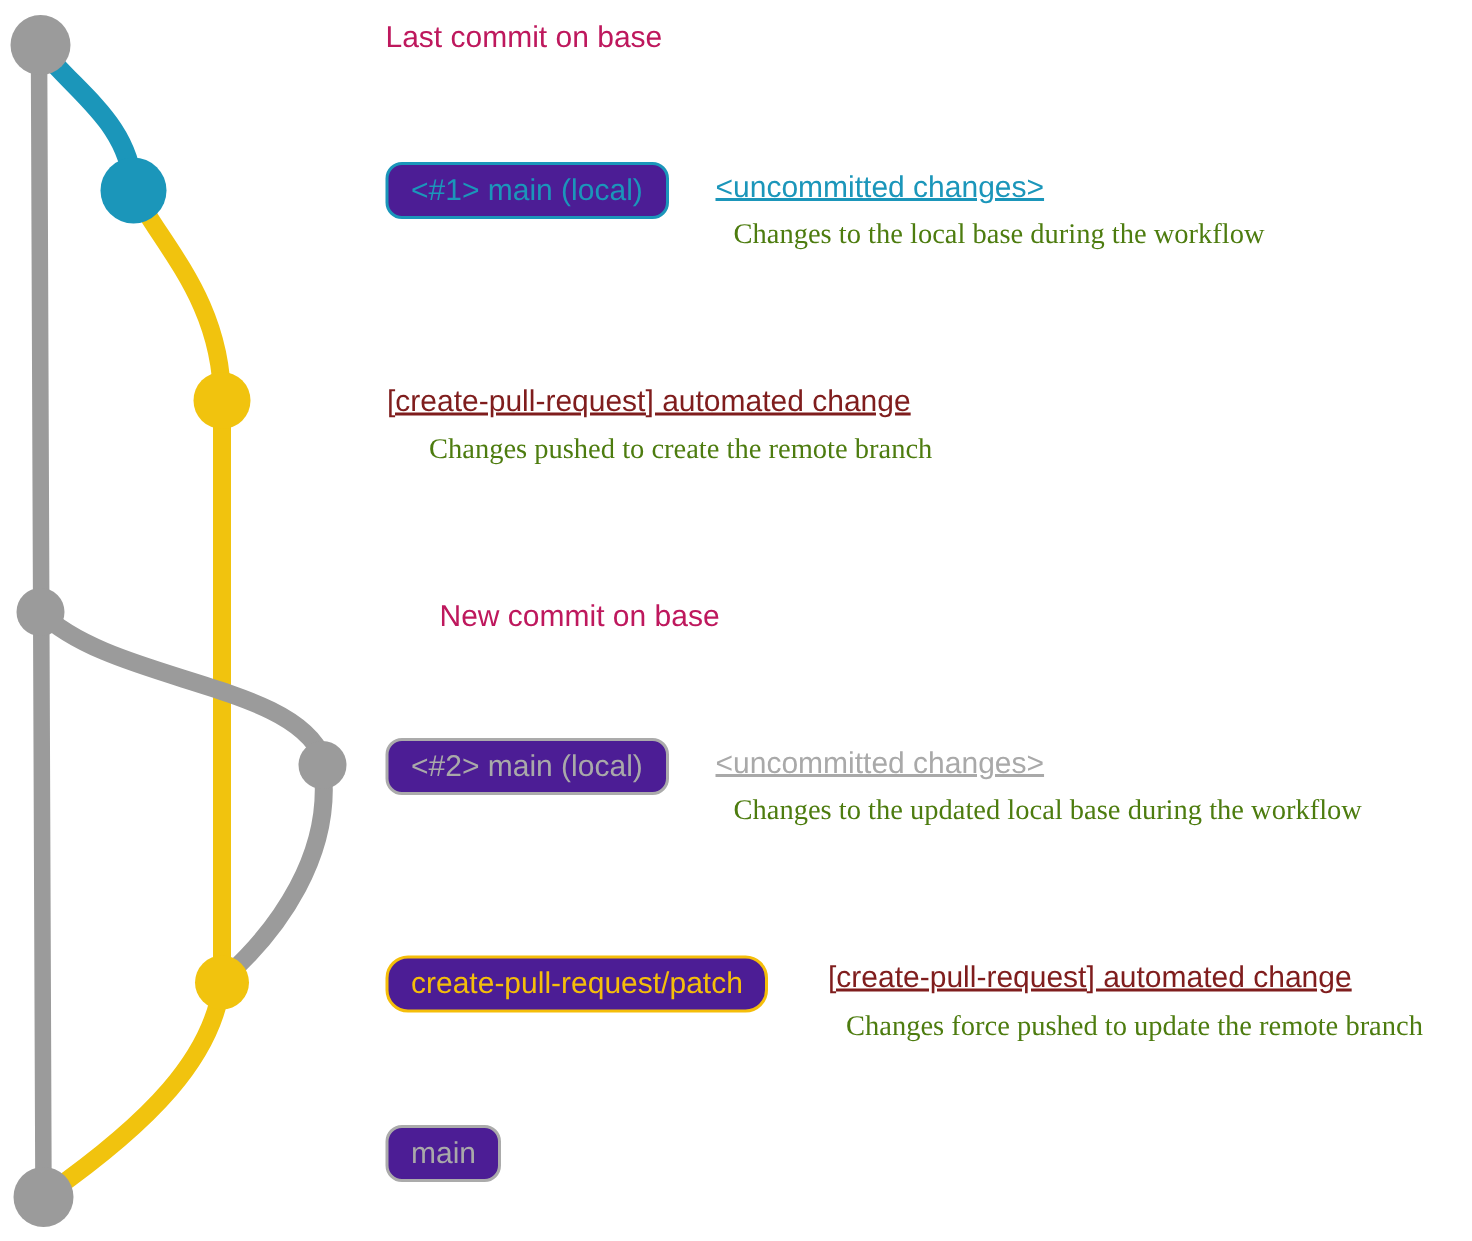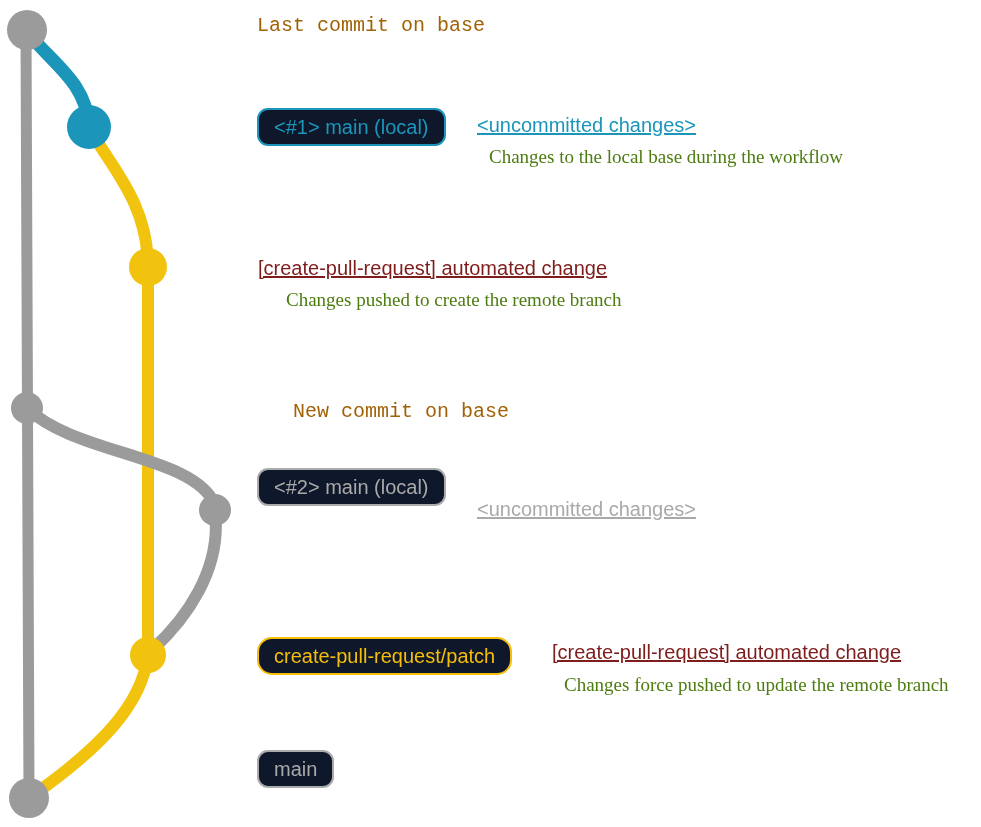--- a/index.html
+++ b/index.html
@@ -9,43 +9,42 @@
     height: 827px;
     background: #ffffff;
     font-family: "Liberation Sans", sans-serif;
     overflow: hidden;
   }
   #graph-svg { position: absolute; left: 0; top: 0; }
 
   .title {
     position: absolute;
     font-size: 20px;
-    color: #a16207;
+    color: #be185d;
     white-space: nowrap;
-    font-family: Liberation Mono, monospace;
   }
   .heading {
     position: absolute;
     font-size: 20px;
     white-space: nowrap;
     text-decoration: underline;
   }
   .heading.teal   { color: #1b96ba; }
   .heading.gray   { color: #a9a9a9; }
   .heading.yellow { color: #7f1d1d; }
 
   .badge {
     position: absolute;
     display: inline-block;
     border: 2px solid;
     border-radius: 11px;
     padding: 4px 15px;
     font-size: 20px;
     line-height: 26px;
-    background: #0f172a;
+    background: #4c1d95;
     white-space: nowrap;
   }
   .badge.teal   { color: #1b96ba; border-color: #1b96ba; }
   .badge.gray   { color: #a9a9a9; border-color: #ababab; }
   .badge.yellow { color: #f5be0a; border-color: #f5be0a; }
 
   .desc {
     position: absolute;
     font-family: "Liberation Serif", serif;
     font-size: 19px;
@@ -83,22 +82,23 @@
 
   <div class="badge teal" style="left:257px; top:108px;">&lt;#1&gt; main (local)</div>
   <div class="heading teal" style="left:477px; top:114px;">&lt;uncommitted changes&gt;</div>
   <div class="desc" style="left:489px; top:146px;">Changes to the local base during the workflow</div>
 
   <div class="heading yellow" style="left:258px; top:257px;">[create-pull-request] automated change</div>
   <div class="desc" style="left:286px; top:289px;">Changes pushed to create the remote branch</div>
 
   <div class="title" style="left:257px; top:400px;margin-left:36px;">New commit on base</div>
 
-  <div class="badge gray" style="left:257px; top:468px;text-align:center;">&lt;#2&gt; main (local)</div>
+  <div class="badge gray" style="left:257px; top:492px;text-align:center;">&lt;#2&gt; main (local)</div>
   <div class="heading gray" style="left:477px; top:498px;">&lt;uncommitted changes&gt;</div>
+  <div class="desc" style="left:489px; top:530px;">Changes to the updated local base during the workflow</div>
 
   <div class="badge yellow" style="left:257px; top:637px;border-radius:15px;">create-pull-request/patch</div>
   <div class="heading yellow" style="left:552px; top:641px;">[create-pull-request] automated change</div>
   <div class="desc" style="left:564px; top:674px;">Changes force pushed to update the remote branch</div>
 
   <div class="badge gray" style="left:257px; top:750px;">main</div>
 
 </div>
 
 </body></html>

